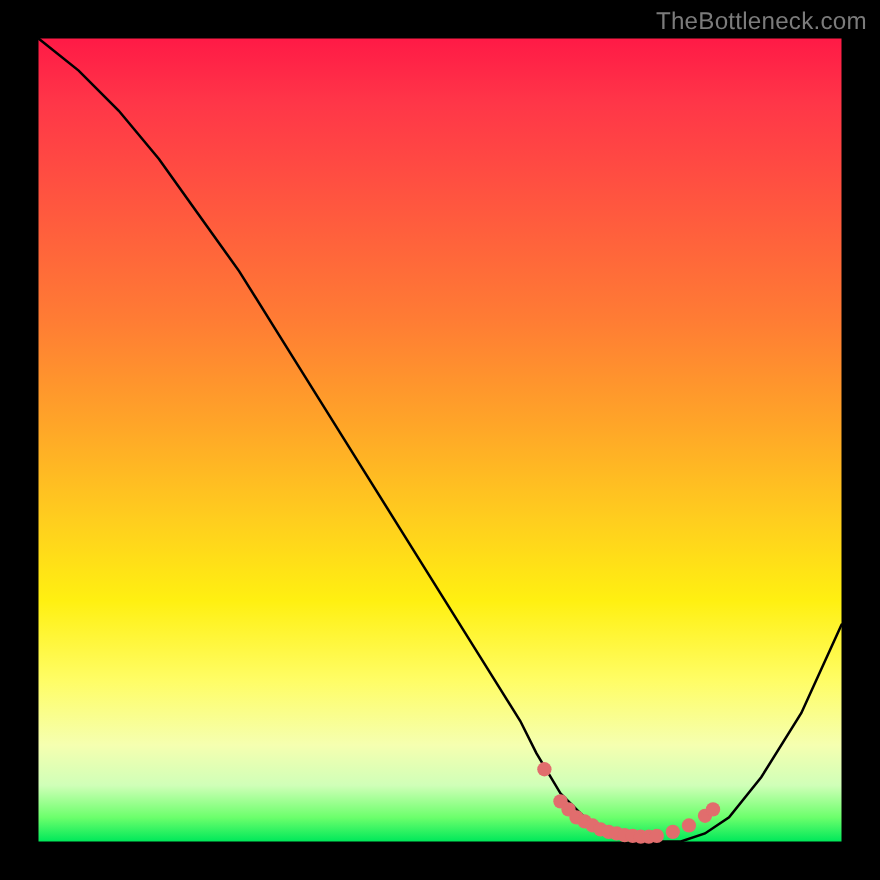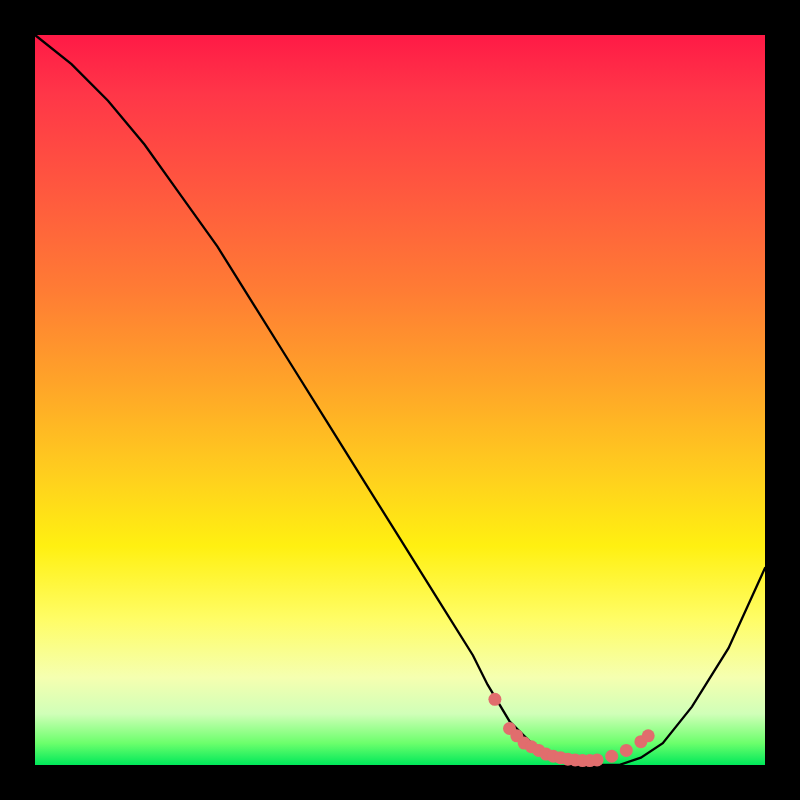--- a/index.html
+++ b/index.html
@@ -58,20 +58,21 @@
     top: 0;
     width: 730px;
     height: 730px;
     overflow: visible;
   }
 </style>
 </head>
 <body>
 
 <div class="frame">
+  <div class="watermark">TheBottleneck.com</div>
   <div class="plot">
     <svg class="curve" viewBox="0 0 730 730" preserveAspectRatio="none">
       <path id="main-curve" fill="none" stroke="#000000" stroke-width="2.3" stroke-linecap="round" d="M0.00 0.00 L36.50 29.20 L73.00 65.70 L109.50 109.50 L146.00 160.60 L182.50 211.70 L219.00 270.10 L255.50 328.50 L292.00 386.90 L328.50 445.30 L365.00 503.70 L401.50 562.10 L438.00 620.50 L452.60 649.70 L474.50 686.20 L496.40 708.10 L525.60 722.70 L554.80 730.00 L584.00 730.00 L605.90 722.70 L627.80 708.10 L657.00 671.60 L693.50 613.20 L730.00 532.90"></path>
       <g id="dots">
           <circle cx="459.90" cy="664.30" r="6.5" fill="#e16d6d"></circle>
           <circle cx="474.50" cy="693.50" r="6.5" fill="#e16d6d"></circle>
           <circle cx="481.80" cy="700.80" r="6.5" fill="#e16d6d"></circle>
           <circle cx="489.10" cy="708.10" r="6.5" fill="#e16d6d"></circle>
           <circle cx="496.40" cy="711.75" r="6.5" fill="#e16d6d"></circle>
           <circle cx="503.70" cy="715.40" r="6.5" fill="#e16d6d"></circle>

